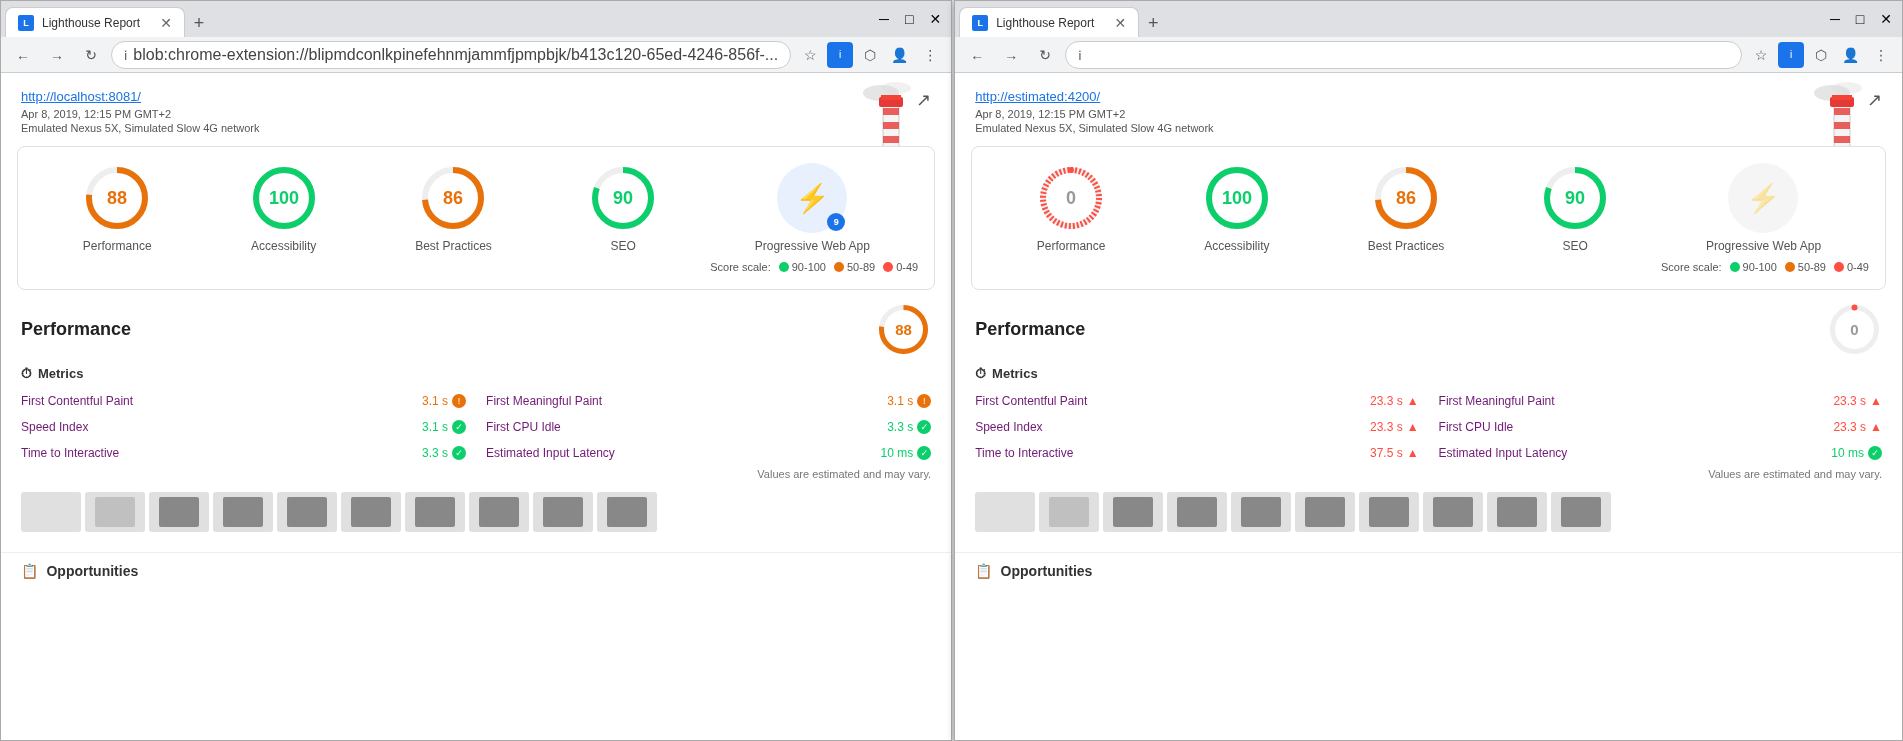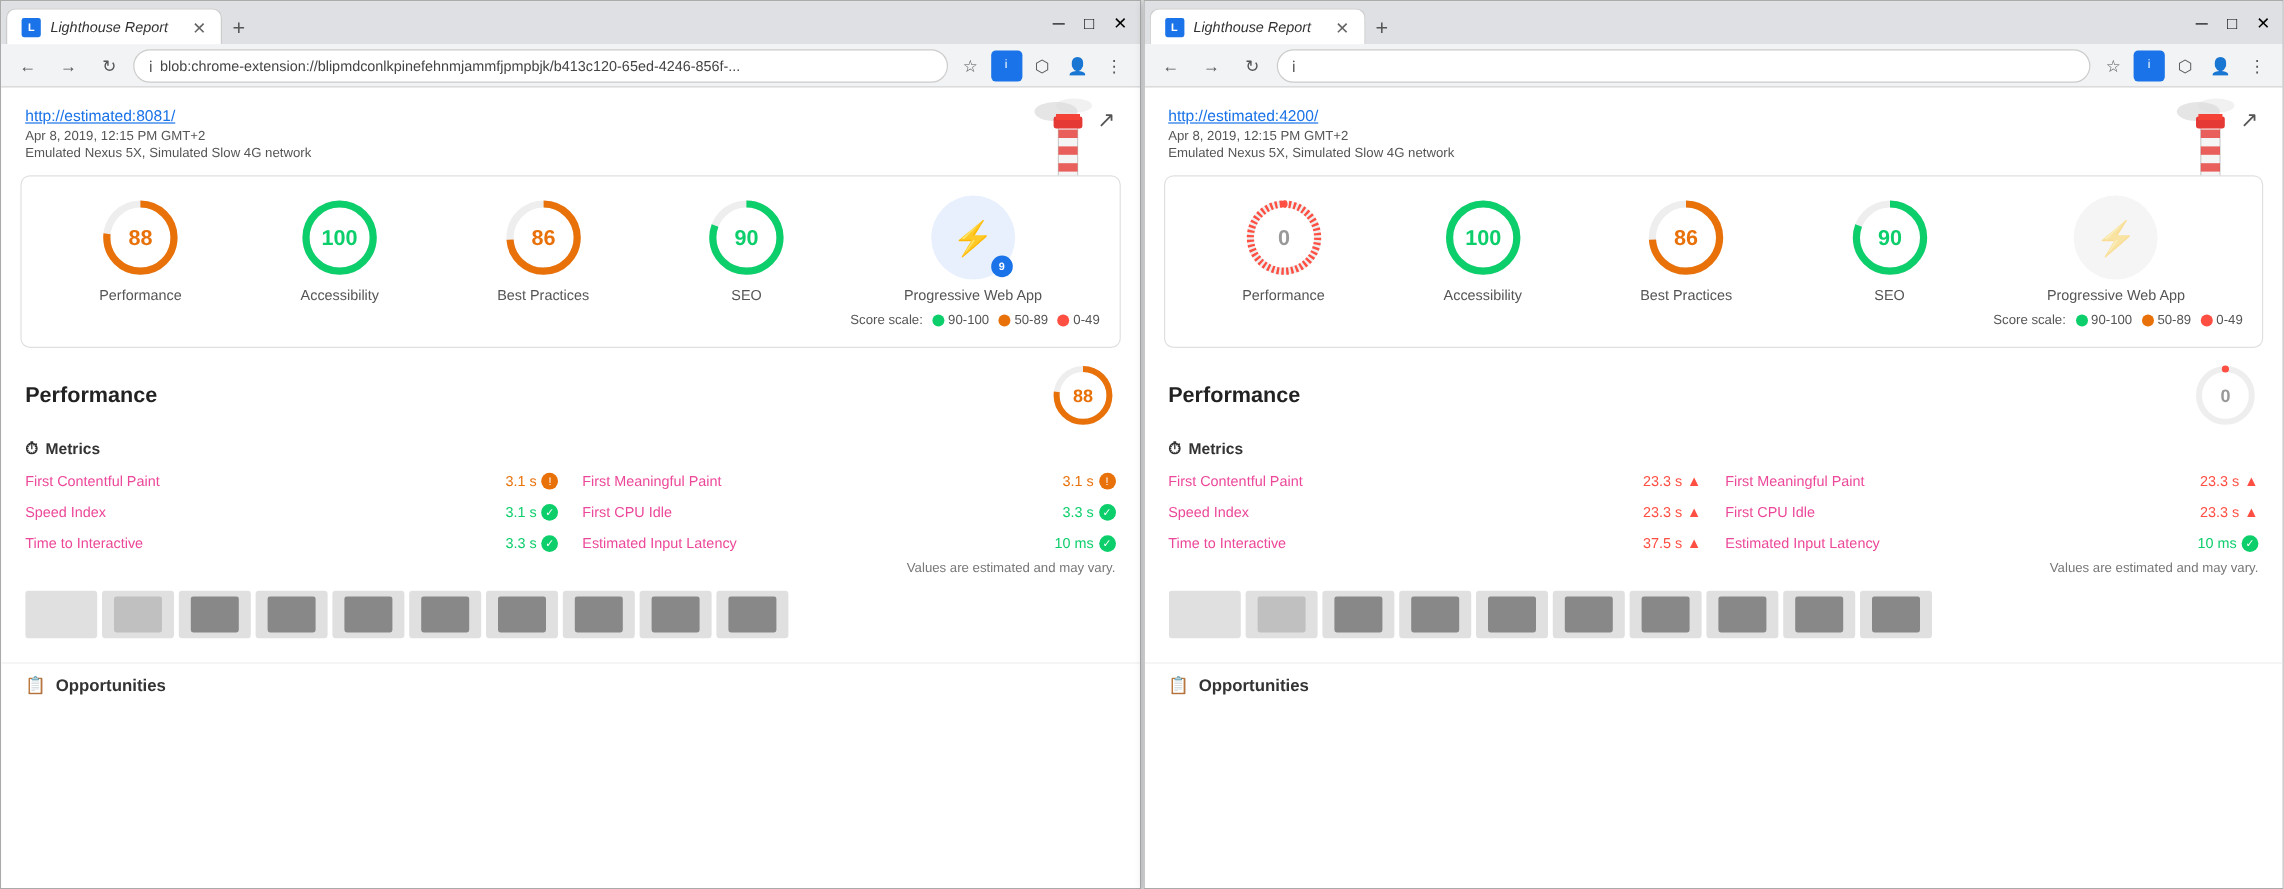--- a/index.html
+++ b/index.html
@@ -8,28 +8,28 @@
     .windows-container { display: flex; flex-direction: row; height: 741px; gap: 2px; background: #dee0e3; }
 
     .browser-window { flex: 1; background: #fff; display: flex; flex-direction: column; border: 1px solid #aaa; box-shadow: 0 2px 8px rgba(0,0,0,0.2); }
 
     
     .chrome-titlebar { background: #dee0e3; display: flex; align-items: center; height: 36px; padding: 0 4px; gap: 4px; }
     .tab-bar { display: flex; align-items: flex-end; height: 36px; }
     .tab { background: #fff; border-radius: 8px 8px 0 0; padding: 0 12px; height: 30px; display: flex; align-items: center; gap: 8px; font-size: 12px; color: #333; border: 1px solid #ccc; border-bottom: none; min-width: 180px; max-width: 240px; }
     .tab-favicon { width: 16px; height: 16px; background: #1a73e8; border-radius: 2px; display: flex; align-items: center; justify-content: center; }
     .tab-favicon span { color: white; font-size: 9px; font-weight: bold; }
-    .tab-label { flex: 1; overflow: hidden; text-overflow: ellipsis; white-space: nowrap; font-style: italic; }
+    .tab-label { flex: 1; overflow: hidden; text-overflow: ellipsis; white-space: nowrap; }
     .tab-close { cursor: pointer; color: #666; font-size: 14px; }
     .new-tab-btn { background: transparent; border: none; cursor: pointer; width: 28px; height: 28px; display: flex; align-items: center; justify-content: center; color: #555; font-size: 18px; border-radius: 50%; }
 
     .chrome-toolbar { background: #f1f3f4; border-bottom: 1px solid #ccc; display: flex; align-items: center; height: 36px; padding: 0 8px; gap: 6px; }
     .nav-btn { background: transparent; border: none; cursor: pointer; width: 28px; height: 28px; border-radius: 50%; display: flex; align-items: center; justify-content: center; color: #555; font-size: 14px; }
     .address-bar { flex: 1; background: #fff; border: 1px solid #ccc; border-radius: 20px; padding: 4px 12px; font-size: 12px; color: #333; display: flex; align-items: center; gap: 6px; }
-    .address-text { flex: 1; overflow: hidden; text-overflow: ellipsis; white-space: nowrap; font-size: 12px; color: #444; }
+    .address-text { flex: 1; overflow: hidden; text-overflow: ellipsis; white-space: nowrap; font-size: 16px; color: #444; }
     .toolbar-icons { display: flex; gap: 4px; }
     .toolbar-icon-btn { background: transparent; border: none; cursor: pointer; width: 26px; height: 26px; border-radius: 50%; display: flex; align-items: center; justify-content: center; color: #555; font-size: 14px; }
 
     
     .page-content { flex: 1; overflow-y: auto; background: #fff; padding: 0; }
 
     .report-header { padding: 16px 20px 10px; }
     .report-url { color: #1a73e8; font-size: 13px; text-decoration: underline; cursor: pointer; display: block; margin-bottom: 4px; }
     .report-meta { font-size: 11px; color: #555; margin-bottom: 2px; }
     .share-btn { float: right; background: transparent; border: none; cursor: pointer; font-size: 18px; color: #555; }
@@ -46,21 +46,21 @@
     
     .perf-section { padding: 0 20px 12px; }
     .section-header { display: flex; justify-content: space-between; align-items: center; margin-bottom: 8px; }
     .section-title { font-size: 18px; font-weight: bold; color: #222; }
 
     .metrics-header { display: flex; align-items: center; gap: 6px; font-size: 13px; font-weight: bold; color: #333; margin-bottom: 8px; }
     .metrics-icon { font-size: 14px; }
 
     .metrics-grid { display: grid; grid-template-columns: 1fr 1fr; gap: 4px 20px; }
     .metric-row { display: flex; justify-content: space-between; align-items: center; font-size: 12px; padding: 4px 0; }
-    .metric-name { color: #ec4899; }
+    .metric-name { color: #701a75; }
     .metric-value { display: flex; align-items: center; gap: 4px; font-size: 12px; font-weight: 500; }
     .metric-value.orange { color: #e8710a; }
     .metric-value.green { color: #0cce6b; }
     .metric-value.red { color: #ff4e42; }
 
     .indicator { width: 14px; height: 14px; border-radius: 50%; display: flex; align-items: center; justify-content: center; font-size: 9px; }
     .indicator.orange { background: #e8710a; color: white; }
     .indicator.green { background: #0cce6b; color: white; }
 
     .triangle-red { color: #ff4e42; font-size: 12px; }
@@ -138,21 +138,21 @@
 
           <rect x="22" y="35" width="16" height="7" fill="#e53935" opacity="0.8"></rect>
           <rect x="22" y="49" width="16" height="7" fill="#e53935" opacity="0.8"></rect>
           <rect x="22" y="63" width="16" height="7" fill="#e53935" opacity="0.8"></rect>
 
           <rect x="18" y="24" width="24" height="10" fill="#e53935" rx="2"></rect>
           <rect x="20" y="22" width="20" height="5" fill="#f44336"></rect>
 
           <rect x="15" y="78" width="30" height="5" fill="#aaa" rx="2"></rect>
         </svg>
-        <a class="report-url">http://estimated:8081/</a>
+        <a class="report-url">http://localhost:8081/</a>
         <div class="report-meta">Apr 8, 2019, 12:15 PM GMT+2</div>
         <div class="report-meta">Emulated Nexus 5X, Simulated Slow 4G network</div>
       </div>
 
       <div class="scores-card">
         <div class="scores-row">
 
           <div class="score-item">
             <svg width="70" height="70">
               <circle cx="35" cy="35" r="28" fill="none" stroke="#eee" stroke-width="6"></circle>

